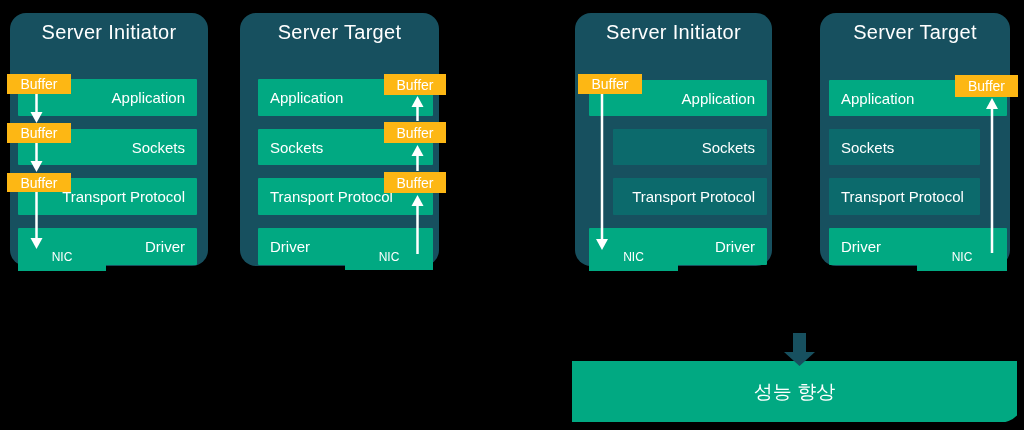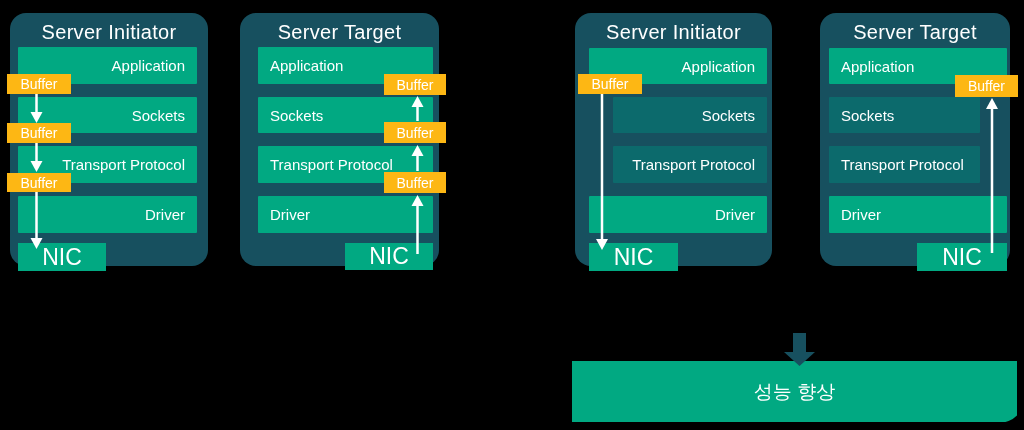--- a/index.html
+++ b/index.html
@@ -11,27 +11,27 @@
     --white:#ffffff;
   }
   *{margin:0;padding:0;box-sizing:border-box;}
   html,body{background:var(--bg);}
   body{font-family:"Liberation Sans", sans-serif;}
   .stage{position:relative;width:1024px;height:423px;background:var(--bg);overflow:hidden;border-radius:25px;}
   .panel{position:absolute;background:var(--panel);border-radius:16px;}
   .panel-title{position:absolute;top:8px;left:0;right:0;text-align:center;
     color:var(--white);font-size:20px;font-weight:400;letter-spacing:.3px;}
   .row{position:absolute;display:flex;align-items:center;color:var(--white);
-    font-size:15px;border-radius:1px;}
+    font-size:15px;border-radius:1px;margin-top:32px;}
   .row.green{background:var(--green);}
   .row.muted{background:var(--muted);}
   .row.align-right{justify-content:flex-end;padding-right:12px;}
   .row.align-left{justify-content:flex-start;padding-left:12px;}
   .nic{position:absolute;background:var(--green);display:flex;align-items:center;
-    justify-content:center;color:var(--white);font-size:23px;}
+    justify-content:center;color:var(--white);font-size:12px;}
   .buffer{position:absolute;background:var(--yellow);color:var(--white);
     font-size:14px;display:flex;align-items:center;justify-content:center;z-index:5;}
   .outcome{position:absolute;left:572px;top:361px;width:445px;height:61px;
     background:var(--green);color:var(--white);display:flex;flex-direction:column;
     align-items:center;justify-content:center;text-align:center;
     font-size:19px;line-height:26px;z-index:2;}
   .arrow-layer{position:absolute;left:0;top:0;z-index:8;pointer-events:none;}
 </style>
 </head>
 <body>

